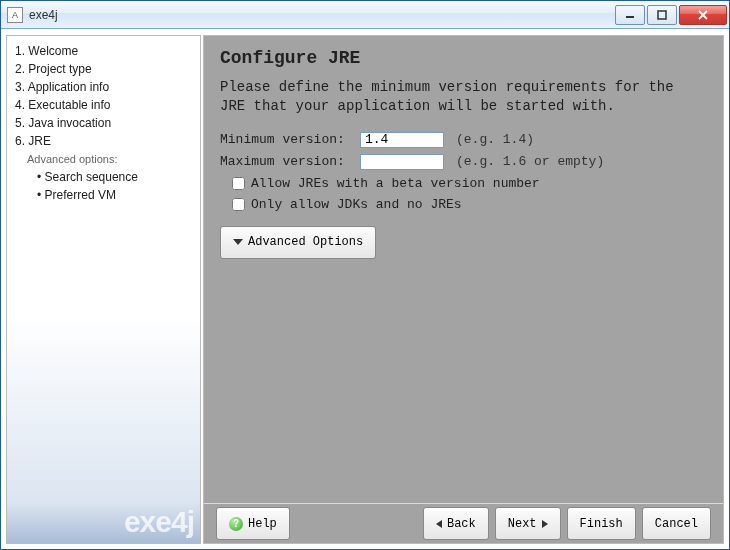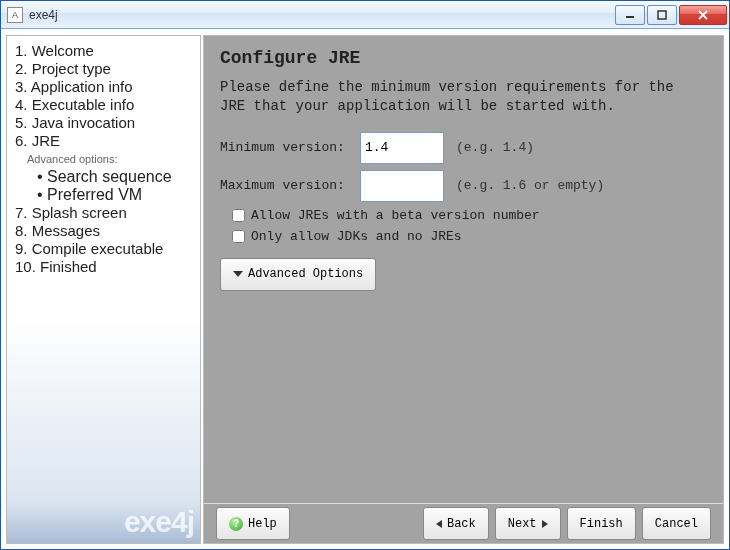--- a/index.html
+++ b/index.html
@@ -7,32 +7,32 @@
 .window { width: 730px; height: 550px; border: 1px solid #1e5aa0; background: #fff; display: flex; flex-direction: column; }
 .titlebar { height: 28px; background: linear-gradient(to bottom, #f7fbff, #e3eefb 45%, #d4e6f7 46%, #e8f2fb); display: flex; align-items: center; padding: 0 0 0 6px; border-bottom: 1px solid #7aa7d7; }
 .titlebar-icon { width: 16px; height: 16px; border: 1px solid #888; background: #fff; margin-right: 6px; display: flex; align-items: center; justify-content: center; font-size: 9px; color: #555; }
 .title-text { flex: 1; color: #333; font-size: 12px; }
 .win-controls { display: flex; gap: 2px; margin-right: 2px; }
 .win-btn { width: 30px; height: 20px; border: 1px solid #6b8fb5; border-radius: 2px; background: linear-gradient(to bottom, #f4f8fc, #d7e6f5); display: flex; align-items: center; justify-content: center; cursor: pointer; }
 .win-btn.close { width: 48px; background: linear-gradient(to bottom, #f5a29c, #e5695f 45%, #d9443c 46%, #c83a31); border-color: #a8352e; }
 .win-btn svg { display: block; }
 .content { flex: 1; display: flex; border-top: 1px solid #fff; padding: 5px; gap: 2px; min-height: 0; }
 .sidebar { width: 195px; border: 1px solid #bbb; background: linear-gradient(to bottom, #ffffff, #ffffff 55%, #dbe5f1 92%, #a9bcd6); position: relative; padding: 6px 4px; }
-.step-item { padding: 1px 4px; white-space: nowrap; font-size: 15px; color: #222; line-height: 16px; }
+.step-item { padding: 1px 4px; white-space: nowrap; font-size: 12px; color: #222; line-height: 16px; }
 .step-item.active { font-weight: normal; }
 .adv-label { padding: 2px 4px 2px 16px; font-size: 11px; color: #666; line-height: 14px; }
-.adv-item { padding: 1px 4px 1px 26px; font-size: 16px; color: #222; line-height: 16px; }
+.adv-item { padding: 1px 4px 1px 26px; font-size: 12px; color: #222; line-height: 16px; }
 .brand { position: absolute; right: 6px; bottom: 4px; font-family: Arial, sans-serif; font-weight: bold; font-size: 30px; letter-spacing: -1px; color: rgba(255,255,255,0.75); user-select: none; }
 .main { flex: 1; border: 1px solid #bbb; background: #a3a3a3; display: flex; flex-direction: column; }
 .main-body { flex: 1; padding: 10px 16px; font-family: "Courier New", "SimSun", monospace; font-size: 13px; color: #222; }
 .page-title { font-size: 18px; font-weight: bold; margin: 2px 0 10px 0; }
 .page-desc { font-size: 14px; margin-bottom: 16px; line-height: 1.35; }
 .form-row { display: flex; align-items: center; margin-bottom: 6px; }
 .form-label { width: 140px; }
-.form-input { width: 84px; height: 32px; border: 1px solid #7a9ac0; padding: 1px 4px; font-family: inherit; font-size: 13px; }
+.form-input { width: 84px; height: 16px; border: 1px solid #7a9ac0; padding: 1px 4px; font-family: inherit; font-size: 13px; }
 .form-hint { margin-left: 12px; color: #333; }
 .check-row { display: flex; align-items: center; margin: 6px 0 4px 0; gap: 6px; padding-left: 12px; }
 .check-row input { margin: 0; }
 .adv-btn-wrap { margin-top: 14px; }
 .btn { height: 33px; border: 1px solid #888; background: linear-gradient(to bottom, #fcfcfc, #e6e6e6); border-radius: 3px; padding: 0 12px; font-family: "Courier New", "SimSun", monospace; font-size: 12px; cursor: pointer; display: inline-flex; align-items: center; gap: 5px; text-align: center; }
 .footer { height: 40px; border-top: 1px solid #ddd; display: flex; align-items: center; padding: 0 12px; gap: 6px; }
 .footer .spacer { flex: 1; }
 .help-icon { width: 14px; height: 14px; border-radius: 50%; background: radial-gradient(circle at 35% 30%, #aef0a0, #3aa62d); display: inline-flex; align-items: center; justify-content: center; color: #fff; font-weight: bold; font-size: 10px; font-family: Arial; }
 .tri { width: 0; height: 0; display: inline-block; }
 .tri.left { border-top: 4px solid transparent; border-bottom: 4px solid transparent; border-right: 6px solid #333; }
@@ -75,26 +75,20 @@
           <div class="step-item">2. Project type</div>
           <div class="step-item">3. Application info</div>
           <div class="step-item">4. Executable info</div>
           <div class="step-item">5. Java invocation</div>
           <div class="step-item active">6. JRE</div>
         </div>
       <div class="adv-label">Advanced options:</div>
       <div id="adv-items">
           <div class="adv-item">• Search sequence</div>
           <div class="adv-item">• Preferred VM</div>
-        </div>
-      <div id="steps-after">
-          <div class="step-item">7. Splash screen</div>
-          <div class="step-item">8. Messages</div>
-          <div class="step-item">9. Compile executable</div>
-          <div class="step-item">10. Finished</div>
         </div>
       <div class="brand">exe4j</div>
     </div>
 
     <div class="main">
       <div class="main-body">
         <div class="page-title">Configure JRE</div>
         <div class="page-desc">Please define the minimum version requirements for the JRE that your application will be started with.</div>
 
         <div class="form-row">

